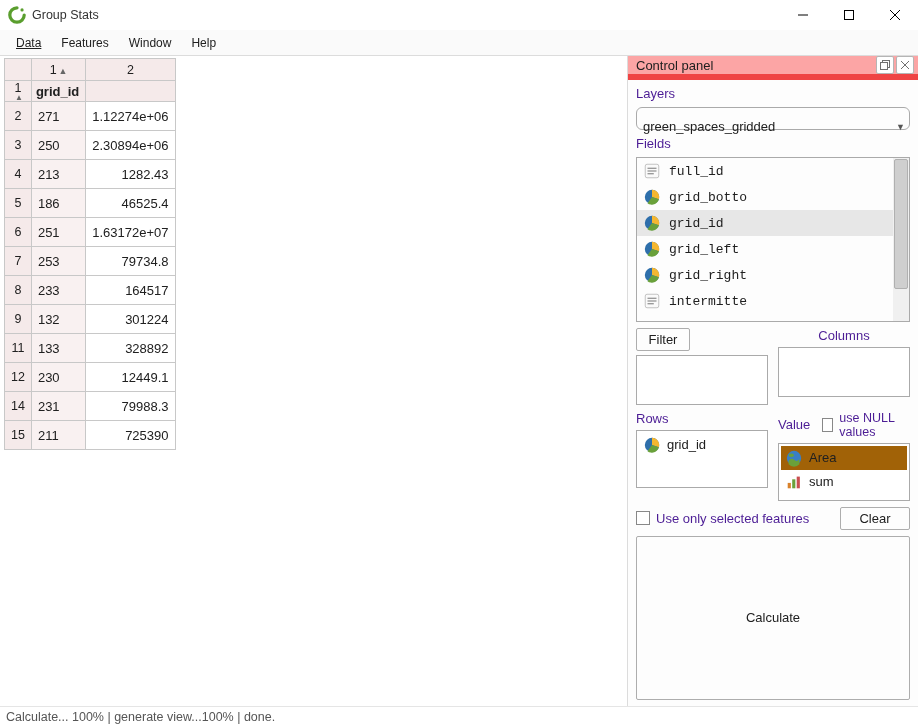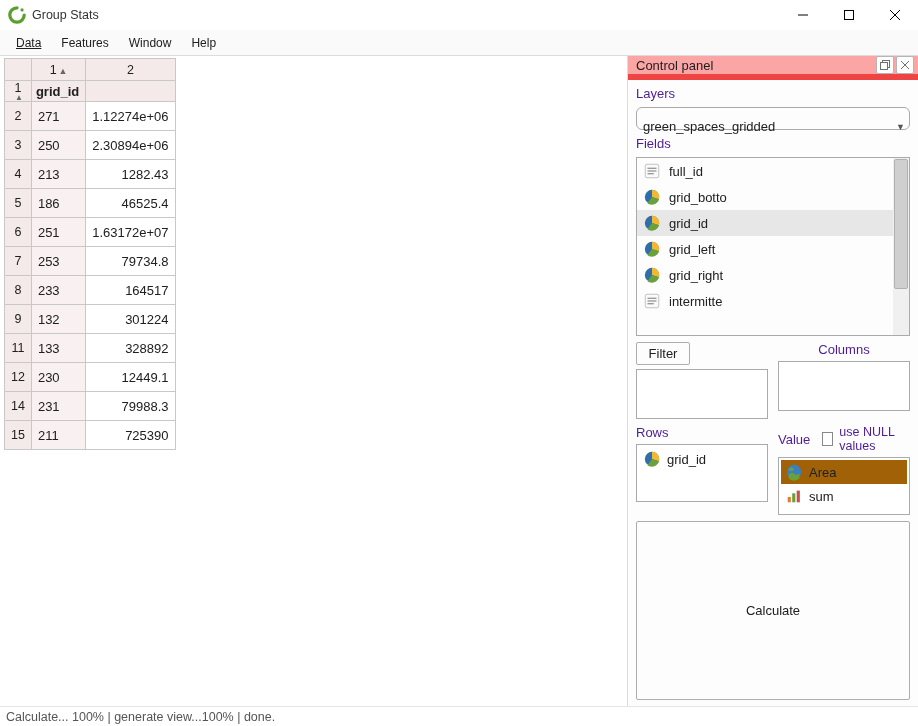--- a/index.html
+++ b/index.html
@@ -50,21 +50,21 @@
   .cp-body { padding:6px 8px; display:flex; flex-direction:column; gap:6px; flex:1; overflow:hidden; }
   .lbl { font-size:13px; color:#4c1d95; }
 
   
   .combo { height:23px; border:1px solid #aaa; border-radius:6px; display:flex; align-items:center; padding:16px 4px 0 6px; background:#fdfdfd; }
   .combo .combo-text { flex:1; font-size:13px; }
   .combo .caret { font-size:9px; color:#555; }
 
   
   .fields-box { flex:1; border:1px solid #aaa; display:flex; overflow:hidden; }
-  .fields-list { flex:1; overflow:auto; }
+  .fields-list { flex:1; overflow:auto;font-family:Liberation Mono, monospace; }
   .field-item { height:26px; display:flex; align-items:center; padding:0 6px; gap:8px; }
   .field-item.sel { background:#e7e7e7; }
   .ficon { width:18px; height:18px; display:flex; align-items:center; justify-content:center; }
   .scrollbar { width:16px; background:#f0f0f0; display:flex; flex-direction:column; }
   .sb-thumb { flex:0 0 auto; background:#cfcfcf; border:1px solid #b0b0b0; border-radius:2px; }
   .sb-track { flex:1; }
 
   
   .dz-row1 { display:flex; gap:10px; }
   .dz-col { flex:1; display:flex; flex-direction:column; gap:4px; }
@@ -359,20 +359,29 @@
                     <rect x="8" y="7" width="3.5" height="10" fill="#6aa13a"></rect>
                     <rect x="13" y="4" width="3.5" height="13" fill="#c94f4f"></rect>
                   </svg>
                 </span>
                 <span>sum</span>
               </div>
             </div>
         </div>
       </div>
 
+      <div class="bottom-row">
+        <div class="check-row">
+          <span class="chkbox"></span>
+          <span class="lbl">Use only selected features</span>
+        </div>
+        <div class="btn btn-clear">
+            <span>Clear</span>
+          </div>
+      </div>
 
       <div class="btn btn-wide">
           <span>Calculate</span>
         </div>
     </div>
   </div>
 </div>
 
 <div class="status">
   <span>Calculate... 100% |  generate view...100% |  done.</span>

